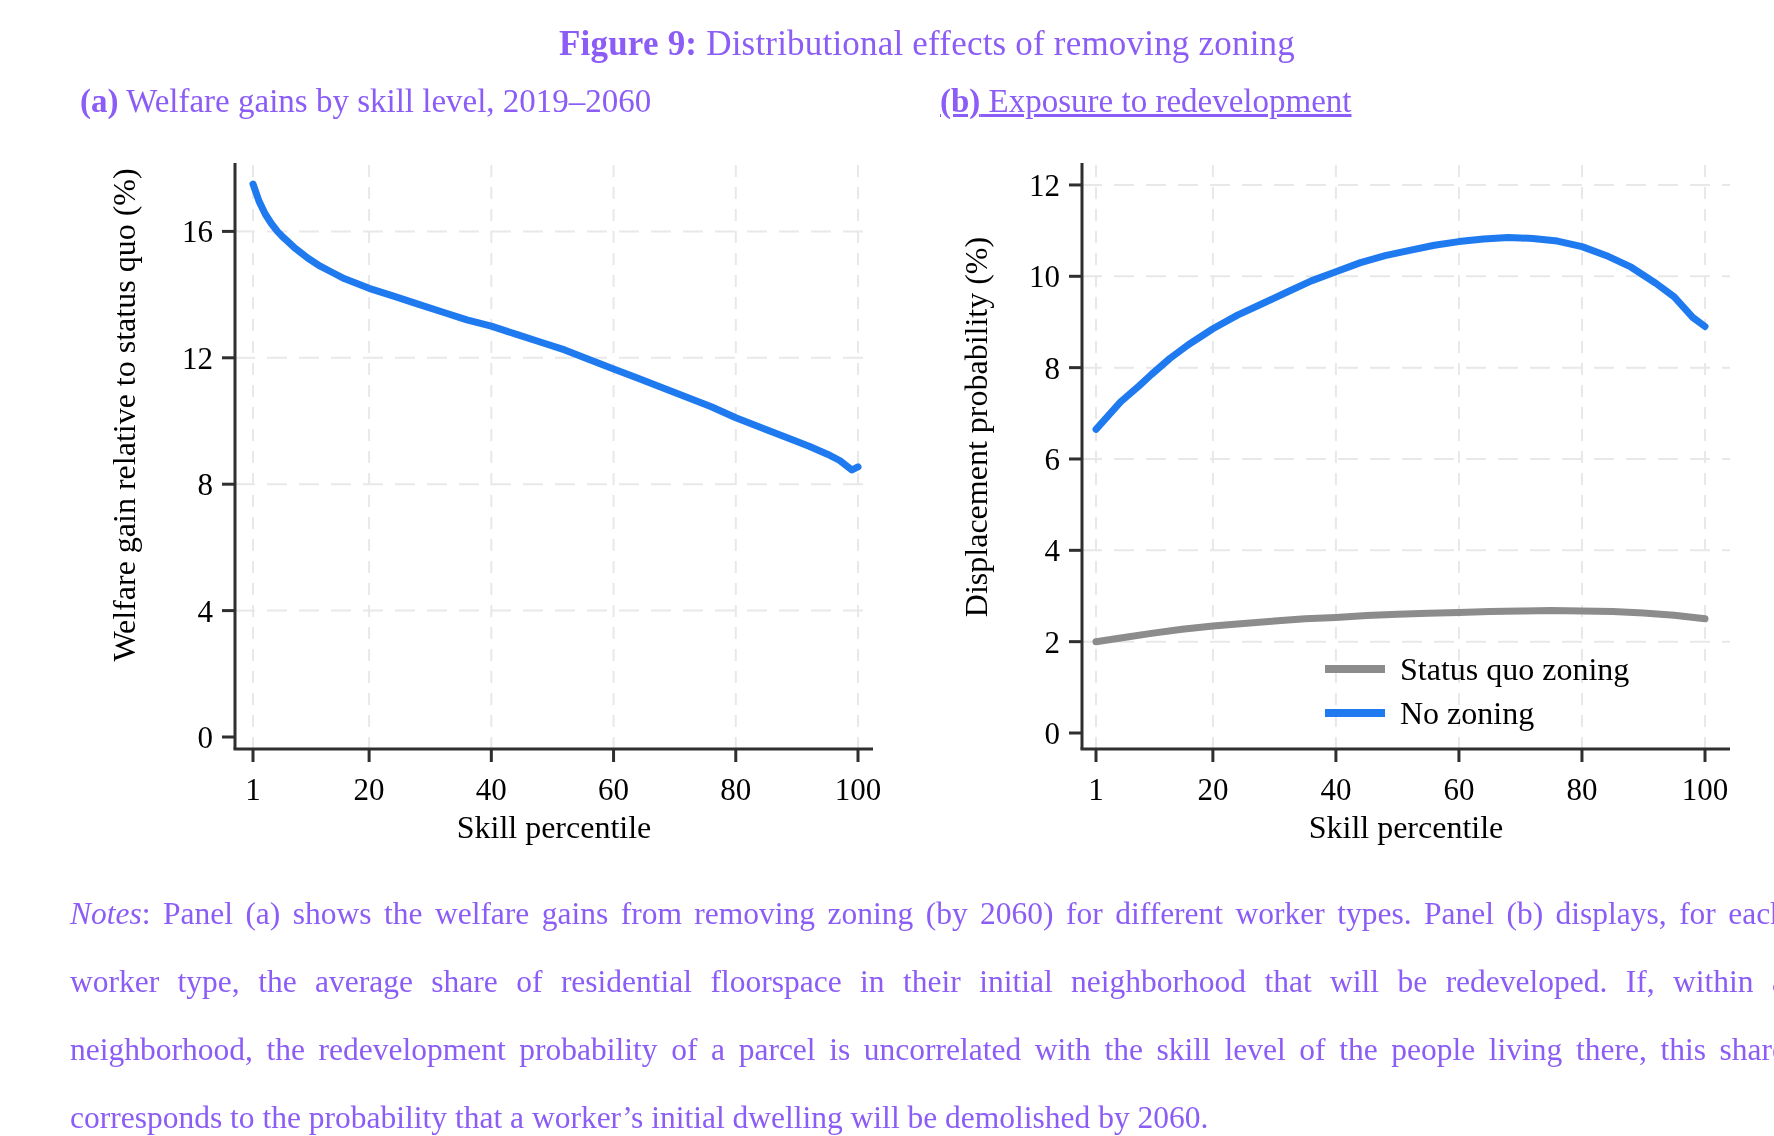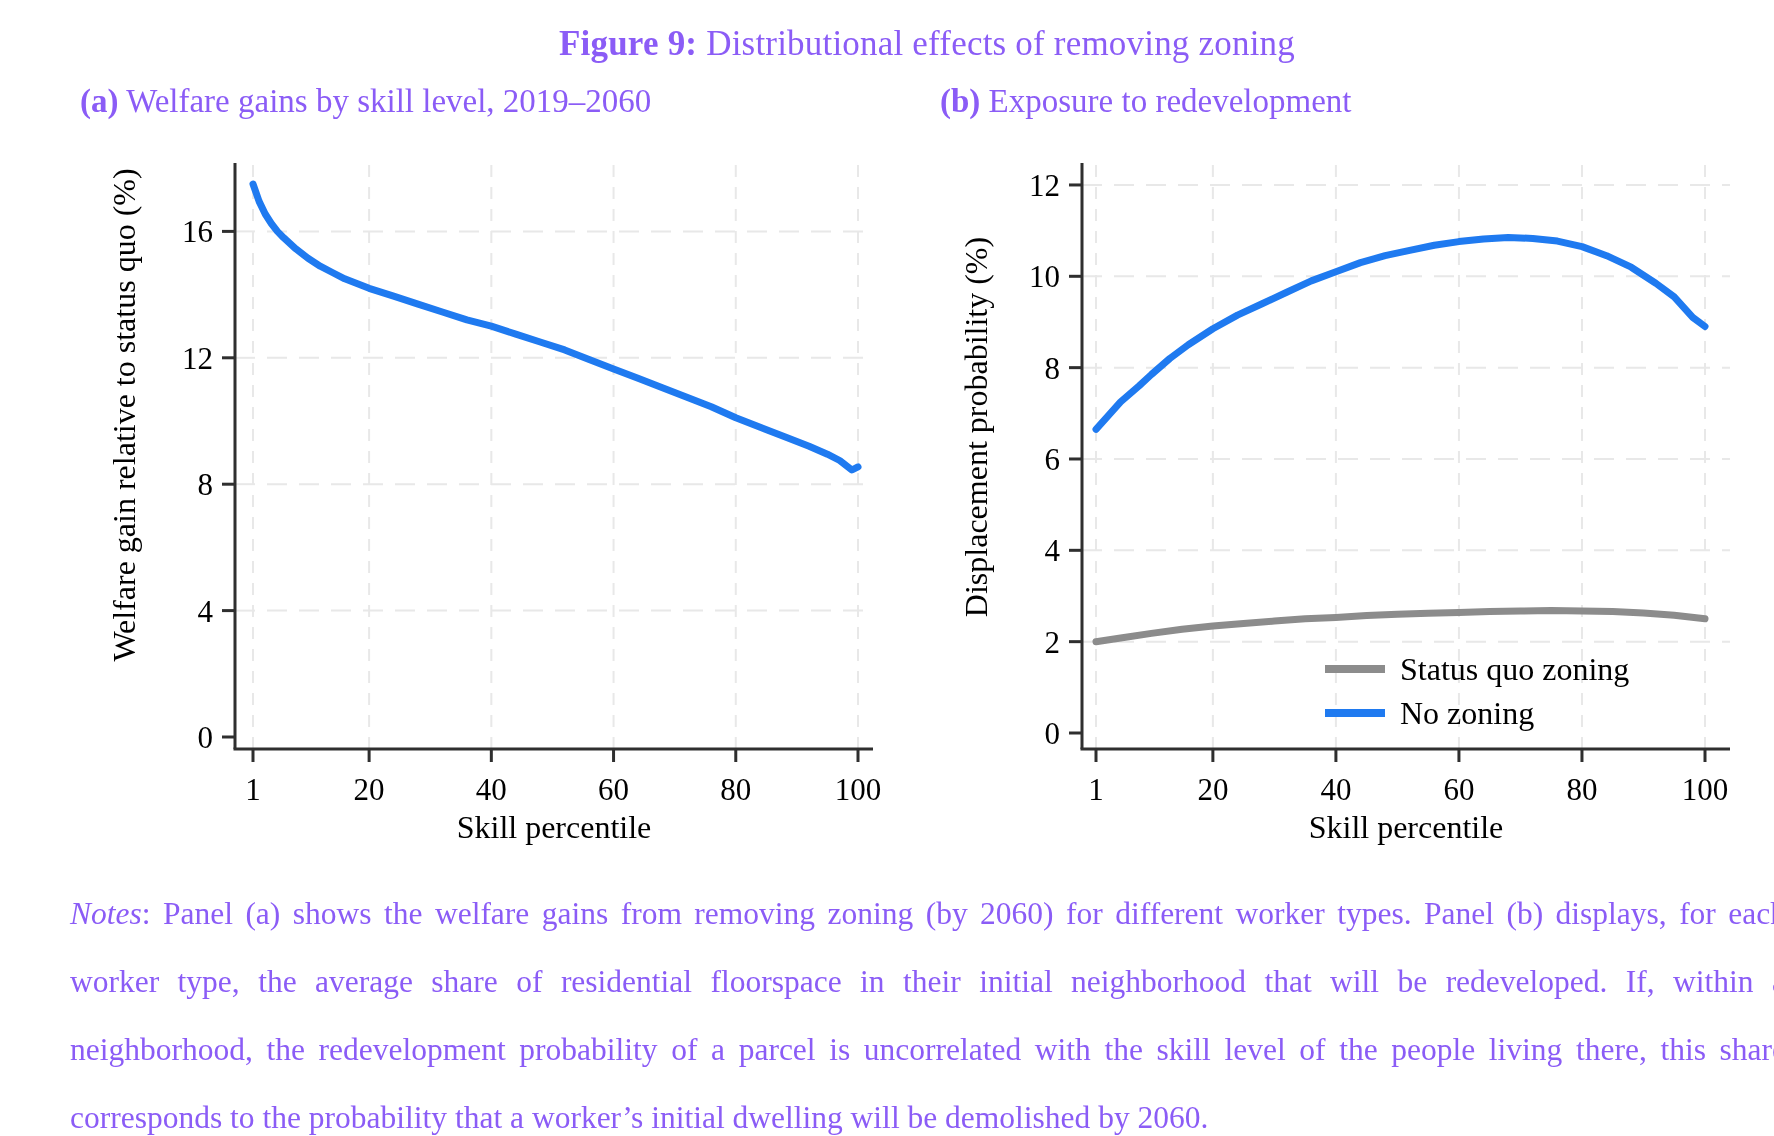--- a/index.html
+++ b/index.html
@@ -3,21 +3,21 @@
 <meta charset="utf-8">
 <style>
   html,body{margin:0;padding:0;background:#ffffff;}
   #page{position:relative;width:1774px;height:1136px;background:#ffffff;overflow:hidden;
         font-family:"Liberation Serif", serif;color:#8b5cf6;margin-left:40px;}
   .fig-title{position:absolute;top:24px;left:0;width:1774px;text-align:center;
              font-size:35px;letter-spacing:0.2px;}
   .fig-title .b{font-weight:bold;}
   .panel-title{position:absolute;top:83px;font-size:33px;white-space:nowrap;}
   #panel-title-a{left:40px;width:750px;}
-  #panel-title-b{left:900px;width:505px;}
+  #panel-title-b{left:900px;width:505px;text-decoration:underline;}
   .panel-title .b{font-weight:bold;}
   .chart-svg{position:absolute;top:140px;}
   #chart-a{left:40px;}
   #chart-b{left:900px;}
   .tick-label{font-size:31px;fill:#000;}
   .axis-label{font-size:32px;fill:#000;}
   .legend-label{font-size:32px;fill:#000;}
   .notes{position:absolute;left:30px;top:880px;width:1716px;font-size:31.5px;
          line-height:68px;text-align:justify;}
   .notes .it{font-style:italic;}

